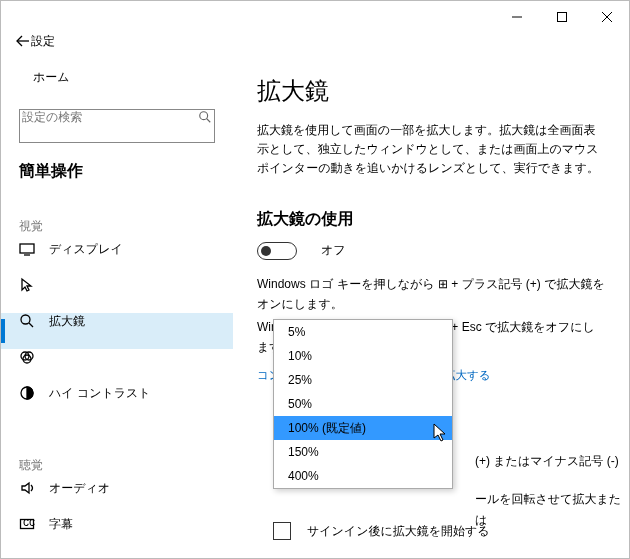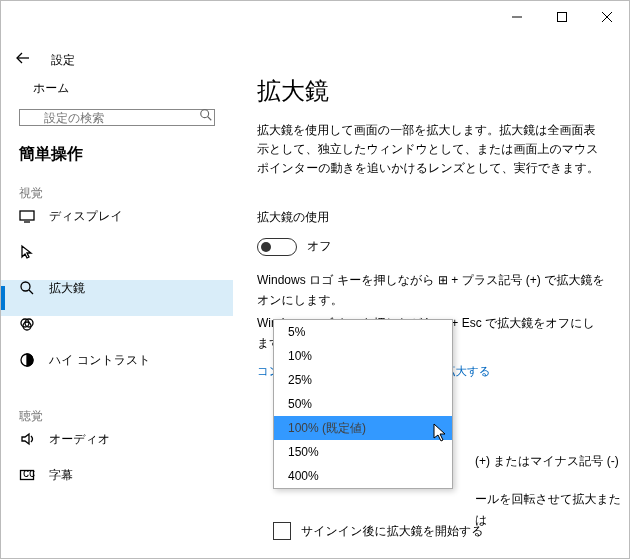--- a/index.html
+++ b/index.html
@@ -1,51 +1,51 @@
 <!DOCTYPE html>
 <html><head>
 <meta charset="utf-8">
 <style>
 *{box-sizing:border-box;margin:0;padding:0;font-family:"Yu Gothic UI","Meiryo",sans-serif;font-size:12px;color:#000}
 body{background:#fff;width:630px;height:559px;overflow:hidden;border:1px solid #bbb;position:relative}
 .titlebar{height:32px;display:flex;align-items:center;justify-content:flex-end}
 .titlebar .t-btn{width:45px;height:32px;display:flex;align-items:center;justify-content:center}
 .titlebar svg{width:10px;height:10px;stroke:#000;stroke-width:1;fill:none}
-.back-row{height:36px;display:flex;align-items:flex-end;padding-left:14px;gap:20px}
+.back-row{height:36px;display:flex;align-items:flex-start;padding-left:14px;}
 .back-row .title{font-size:12px}
 .content{display:flex;height:calc(100% - 68px)}
 .sidebar{width:232px;padding:0 18px 0 18px;flex-shrink:0}
-.home-row{display:flex;align-items:center;gap:14px;height:38px}
-.searchbox{display:flex;align-items:flex-end;border:1px solid #888;height:17px;padding:0 24px;margin-top:2px}
+.home-row{display:flex;gap:14px;height:38px}
+.searchbox{display:flex;align-items:flex-start;border:1px solid #888;height:34px;padding:0 2px;margin-top:2px}
 .searchbox input{border:none;outline:none;flex:1;font-size:12px;background:transparent}
 .group-label{font-weight:600;margin-top:18px;margin-bottom:6px;font-size:16px}
-.section-label{color:#777;font-size:12px;margin-top:20px;margin-bottom:6px}
+.section-label{color:#777;font-size:12px;margin-top:36px;margin-bottom:6px}
 .nav-item{display:flex;align-items:flex-start;gap:14px;height:36px;margin-left:-18px;margin-right:-18px;padding-left:18px;cursor:default}
 .nav-item.selected{background:#d9edf9;position:relative}
 .nav-item.selected::before{content:"";position:absolute;left:0;top:6px;bottom:6px;width:4px;background:#0078d4}
 .nav-item .ic{width:16px;height:16px;display:flex;align-items:center;justify-content:center}
 .nav-item .ic svg{width:16px;height:16px;stroke:#000;stroke-width:1.3;fill:none}
 .main{flex:1;padding:0 24px 0 24px;overflow:hidden}
 h1{font-size:24px;font-weight:400;margin-top:6px;margin-bottom:14px}
 .desc{font-size:12px;line-height:1.6;margin-bottom:30px}
-h2{font-size:12px;font-weight:400;margin-bottom:12px}
+h2{font-size:16px;font-weight:700;margin-bottom:12px}
 .sub{font-size:12px;margin-bottom:8px}
-.toggle-row{display:flex;align-items:center;gap:10px;margin-bottom:14px}
+.toggle-row{display:flex;align-items:center;gap:24px;margin-bottom:14px}
 .toggle{width:40px;height:18px;border:1px solid #333;border-radius:10px;position:relative}
 .toggle::after{content:"";position:absolute;left:3px;top:3px;width:10px;height:10px;background:#333;border-radius:50%}
 .hint{font-size:11.5px;line-height:1.7;margin-bottom:2px}
 .glyph{font-family:"Segoe UI Symbol",sans-serif}
 .link{color:#0067c0;font-size:11.5px;margin-top:10px;display:block}
 .dropdown{position:absolute;left:272px;top:318px;width:180px;background:#fff;border:1px solid #aaa;box-shadow:2px 2px 6px rgba(0,0,0,.2);z-index:10}
 .dropdown .opt{height:24px;display:flex;align-items:center;padding-left:14px;font-size:12px}
-.dropdown .opt.sel{background:#3399ff;color:#404040}
+.dropdown .opt.sel{background:#3399ff;color:#000000}
 .cursor{position:absolute;left:432px;top:422px;z-index:20}
 .cursor svg{width:14px;height:20px}
 .peek{position:absolute;left:474px;top:450px;font-size:11.5px;line-height:1.7;width:150px}
-.check-row{position:absolute;left:272px;bottom:18px;display:flex;align-items:center;gap:10px}
+.check-row{position:absolute;left:272px;bottom:18px;display:flex;align-items:center;gap:16px}
 .checkbox{width:18px;height:18px;border:1px solid #333}
 </style>
 </head>
 <body>
 
 <div class="titlebar">
   <div class="t-btn">
       <svg viewBox="0 0 10 10">
         <line x1="0" y1="5" x2="10" y2="5"></line>
       </svg>

